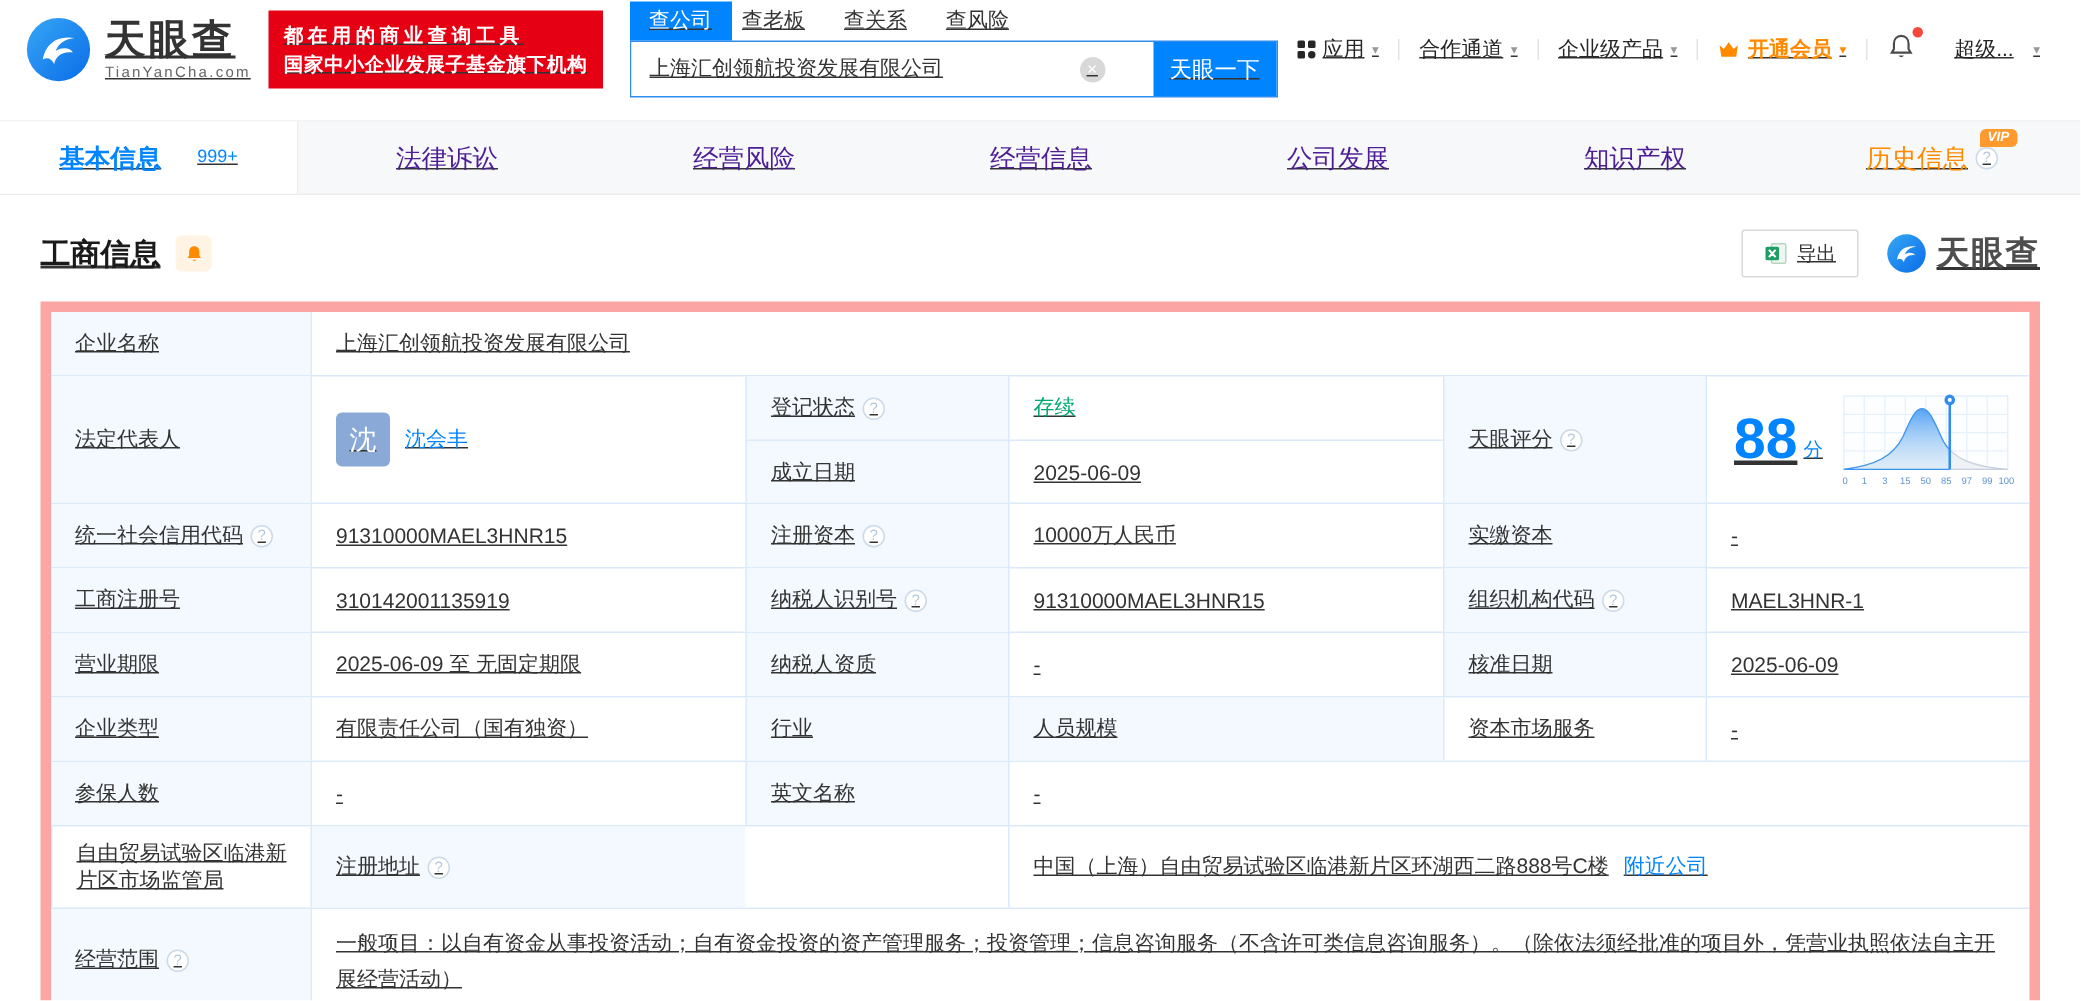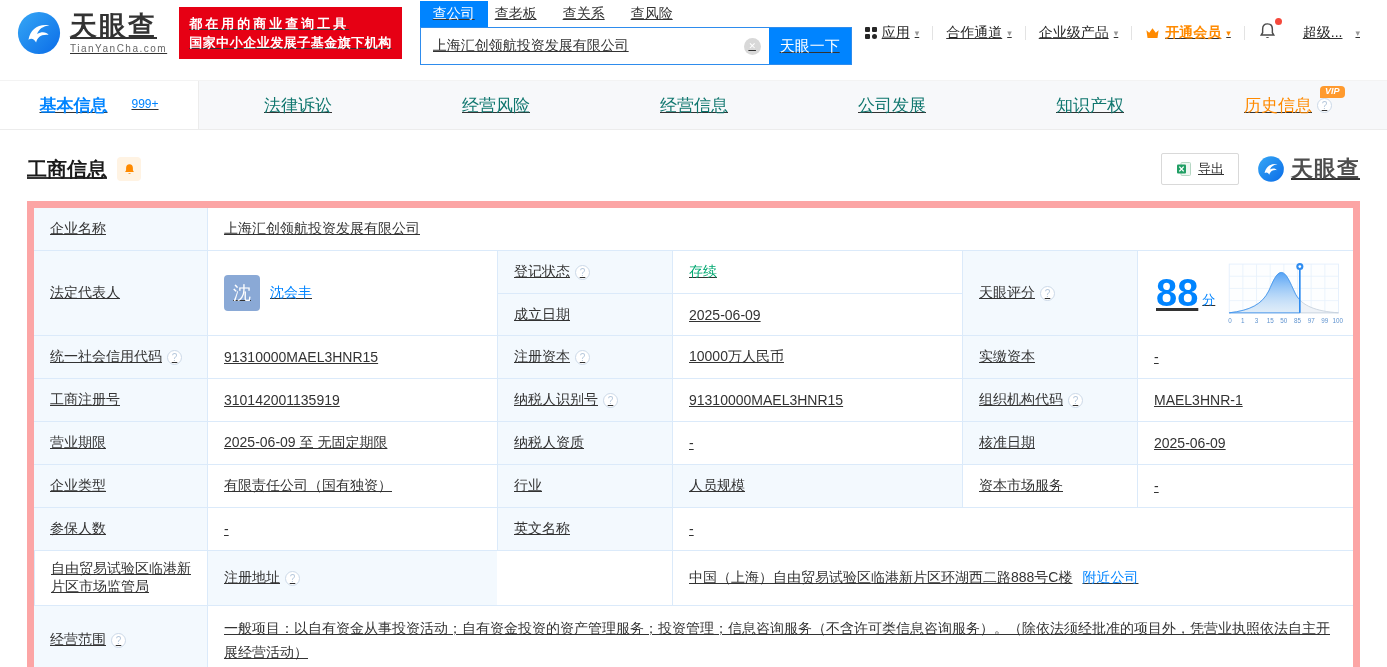--- a/index.html
+++ b/index.html
@@ -18,37 +18,37 @@
   .slogan .l2 { letter-spacing:0.5px; }
 
   .search-block { margin-left:18px; width:447px; }
   .search-tabs { display:flex; align-items:flex-end; }
   .search-tab { font-size:14px; color:#333; padding:4px 0; margin-right:26px; cursor:pointer; }
   .search-tab.active { background:#0084ff; color:#fff; padding:4px 13px; margin-right:7px; }
   .search-box { display:flex; height:38px; border:1px solid #2e8ced; }
   .search-input-wrap { flex:1; display:flex; align-items:center; padding:0 8px 0 12px; background:#fff; }
   .search-input { flex:1; border:none; outline:none; font-size:14px; color:#333; font-family:inherit; }
   .clear-btn { width:17px; height:17px; border-radius:50%; background:#d8d8d8; color:#fff; font-size:9px; display:flex; align-items:center; justify-content:center; cursor:pointer; }
-  .search-btn { width:82px; background:#0084ff; color:#fff; border:none; font-size:15px; cursor:pointer; font-family:inherit; }
+  .search-btn { width:82px; background:#0084ff; color:#fff; border:none; font-size:15px; cursor:pointer; font-family:inherit;margin-left:24px; }
 
   .header-right { margin-left:auto; display:flex; align-items:center; font-size:14px; color:#262626; white-space:nowrap; }
   .hr-item { display:flex; align-items:center; gap:5px; cursor:pointer; padding:0 13px; }
   .hr-sep { width:1px; height:14px; background:#e3e3e3; }
   .caret { font-size:9px; color:#999; }
   .vip-link { color:#ff8a00; font-weight:bold; }
   .vip-link .caret { color:#ff8a00; }
   .bell-wrap { position:relative; padding:0 13px; cursor:pointer; }
   .bell-dot { position:absolute; top:-4px; right:8px; width:7px; height:7px; border-radius:50%; background:#f5483b; }
   .grid-icon { display:inline-grid; grid-template-columns:5px 5px; grid-template-rows:5px 5px; gap:2px; }
   .grid-icon i { background:#262626; border-radius:1px; }
   .grid-icon i:nth-child(4) { border-radius:50%; }
 
   
   .nav { margin-top:14px; height:50px; background:#f7f8fa; border-bottom:1px solid #ececec; border-top:1px solid #f3f3f3; display:flex; }
-  .nav-tab { flex:1; display:flex; align-items:center; justify-content:center; font-size:17px; color:#0f766e; cursor:pointer; position:relative; }
+  .nav-tab { flex:1; display:flex; align-items:center; justify-content:center; font-size:17px; color:#4c1d95; cursor:pointer; position:relative; }
   .nav-tab.active { background:#fff; color:#0084ff; font-weight:bold; border-right:1px solid #ececec; }
   .nav-badge { font-size:12px; color:#0084ff; margin-left:4px; position:relative; top:-1px; font-weight:normal;padding-left:20px; }
   .nav-tab.history { color:#ff8a00; }
   .vip-badge { position:absolute; top:5px; left:calc(50% + 32px); background:#ff9a2e; color:#fff; font-size:9px; font-style:italic; font-weight:bold; padding:1px 5px 2px; border-radius:4px 4px 4px 0; line-height:1; }
   .help { width:15px; height:15px; border-radius:50%; border:1px solid #ccd9e8; color:#b6c8dc; font-size:10px; display:inline-flex; align-items:center; justify-content:center; margin-left:5px; flex:none; cursor:pointer; background:#fff; }
 
   
   .content { padding:0 27px; }
   .section-head { display:flex; align-items:center; margin:23px 0 16px; }
   .section-title { font-size:20px; font-weight:bold; color:#1a1a1a; }

